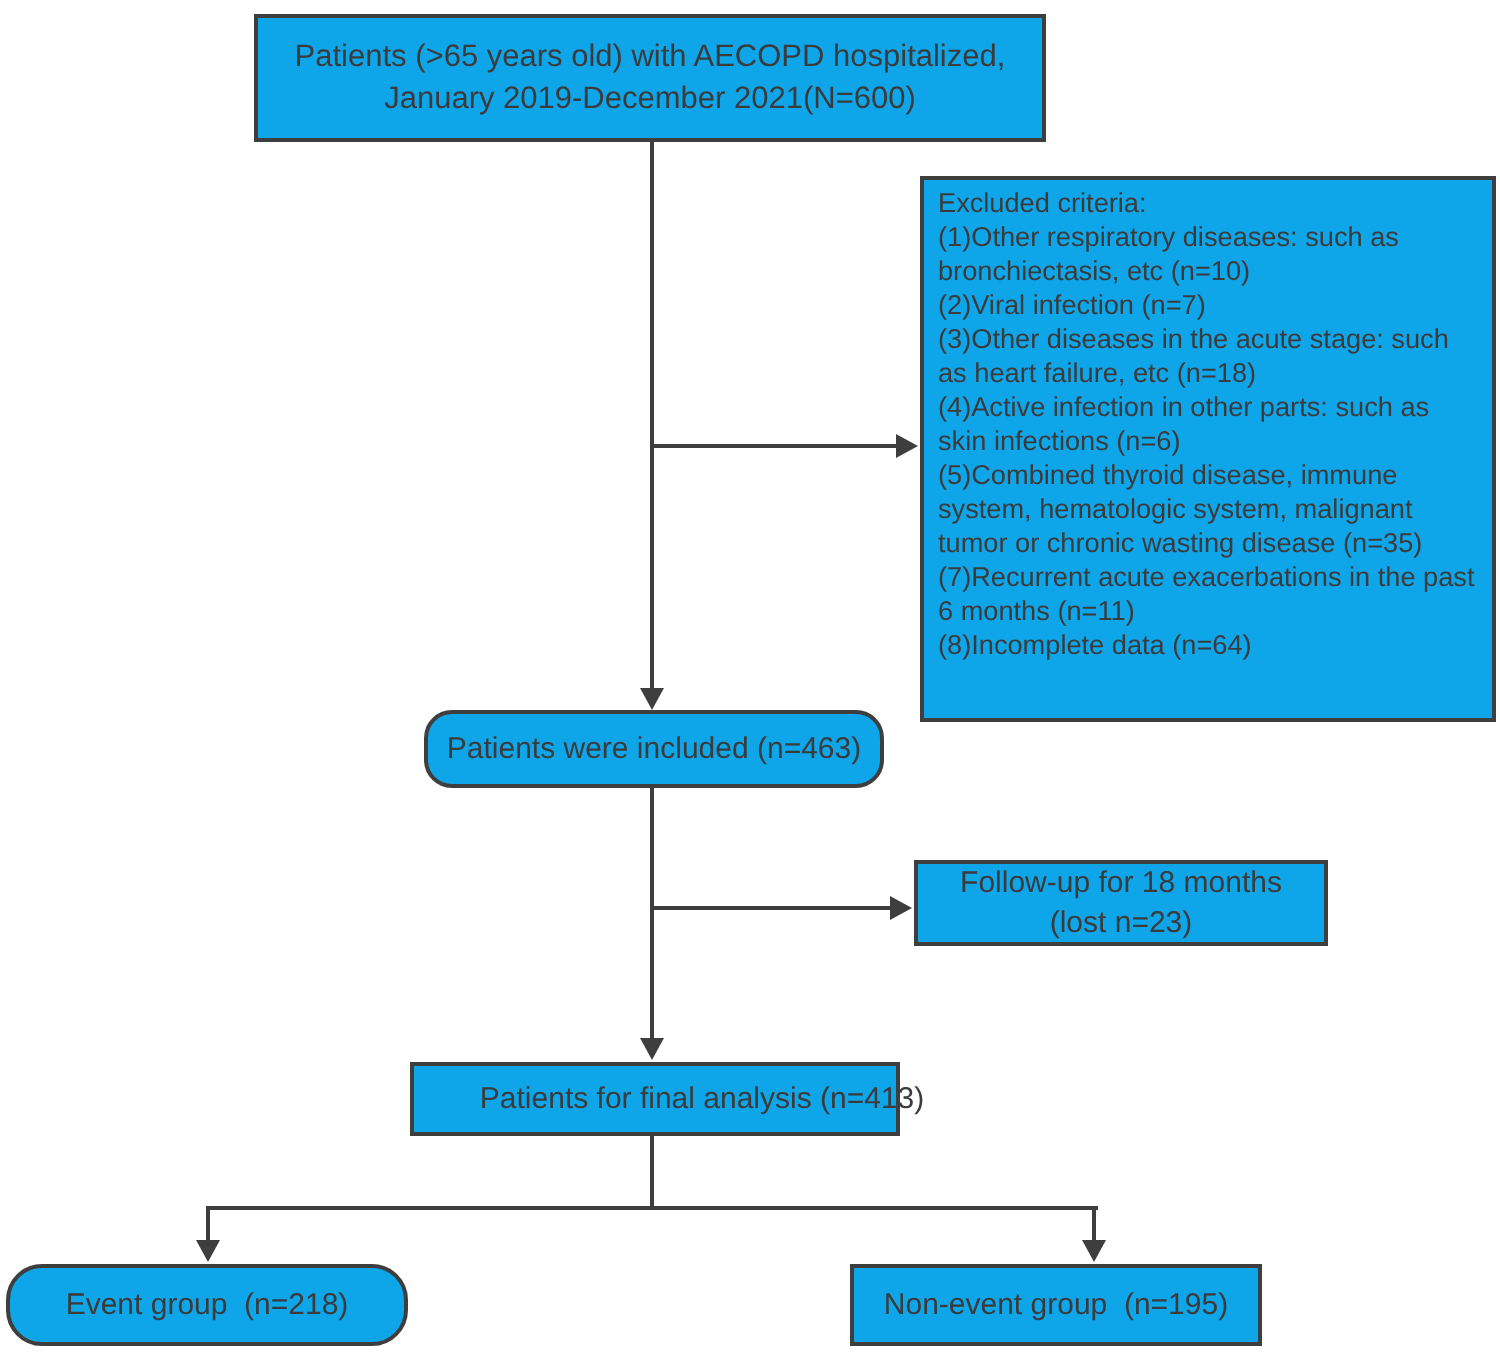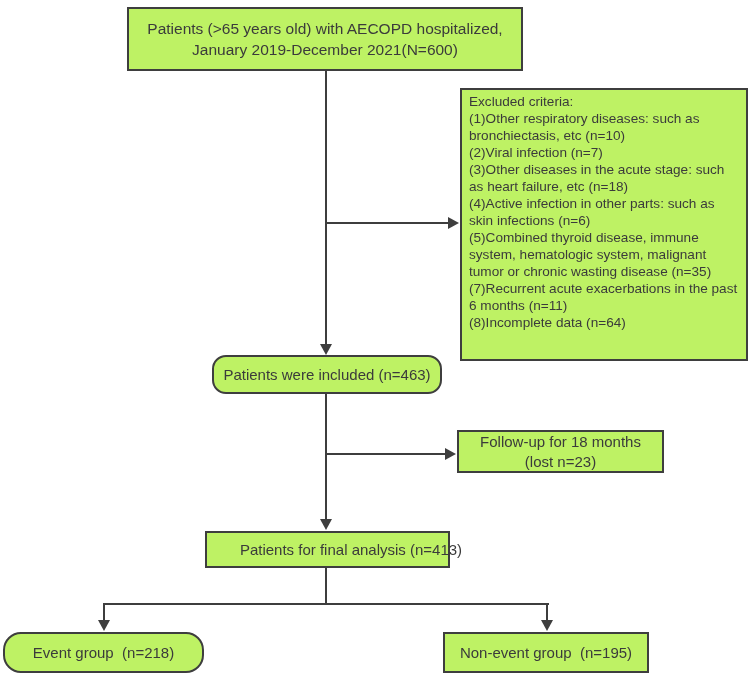--- a/index.html
+++ b/index.html
@@ -12,21 +12,21 @@
     width: 750px;
     height: 680px;
     background: #ffffff;
     font-family: "Liberation Sans", sans-serif;
     color: #3b3b3b;
     overflow: hidden;
   }
   .box {
     position: absolute;
     border: 2px solid #3e3e3e;
-    background: #bef264;
+    background: #0ea5e9;
     box-sizing: border-box;
     color: #3b3b3b;
   }
   .box.centered {
     display: flex;
     flex-direction: column;
     align-items: center;
     justify-content: center;
     text-align: center;
   }
@@ -112,17 +112,17 @@
   <div class="hline" style="left:103px; top:603px; width:446px;"></div>
   <div class="vline" style="left:103px; top:603px; height:18px;"></div>
   <div class="arrow-down" style="left:98px; top:620px;"></div>
   <div class="vline" style="left:546px; top:603px; height:18px;"></div>
   <div class="arrow-down" style="left:541px; top:620px;"></div>
 
   <div class="box centered f15" style="left:3px; top:632px; width:201px; height:41px;border-radius:18px;">
     <div class="line">Event group  (n=218)</div>
   </div>
 
-  <div class="box centered f15" style="left:443px; top:632px; width:206px; height:41px;">
+  <div class="box centered f15" style="left:425px; top:632px; width:206px; height:41px;">
     <div class="line">Non-event group  (n=195)</div>
   </div>
 
 </div>
 
 </body></html>

